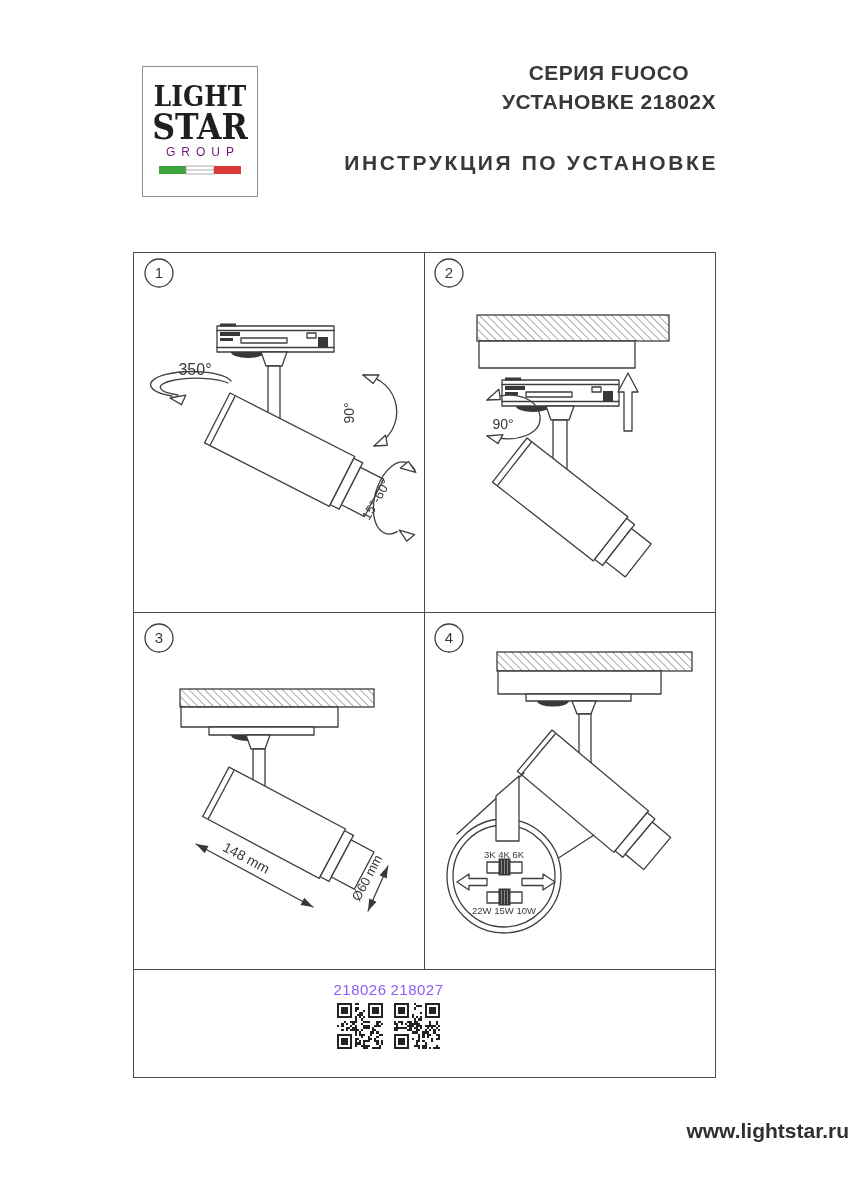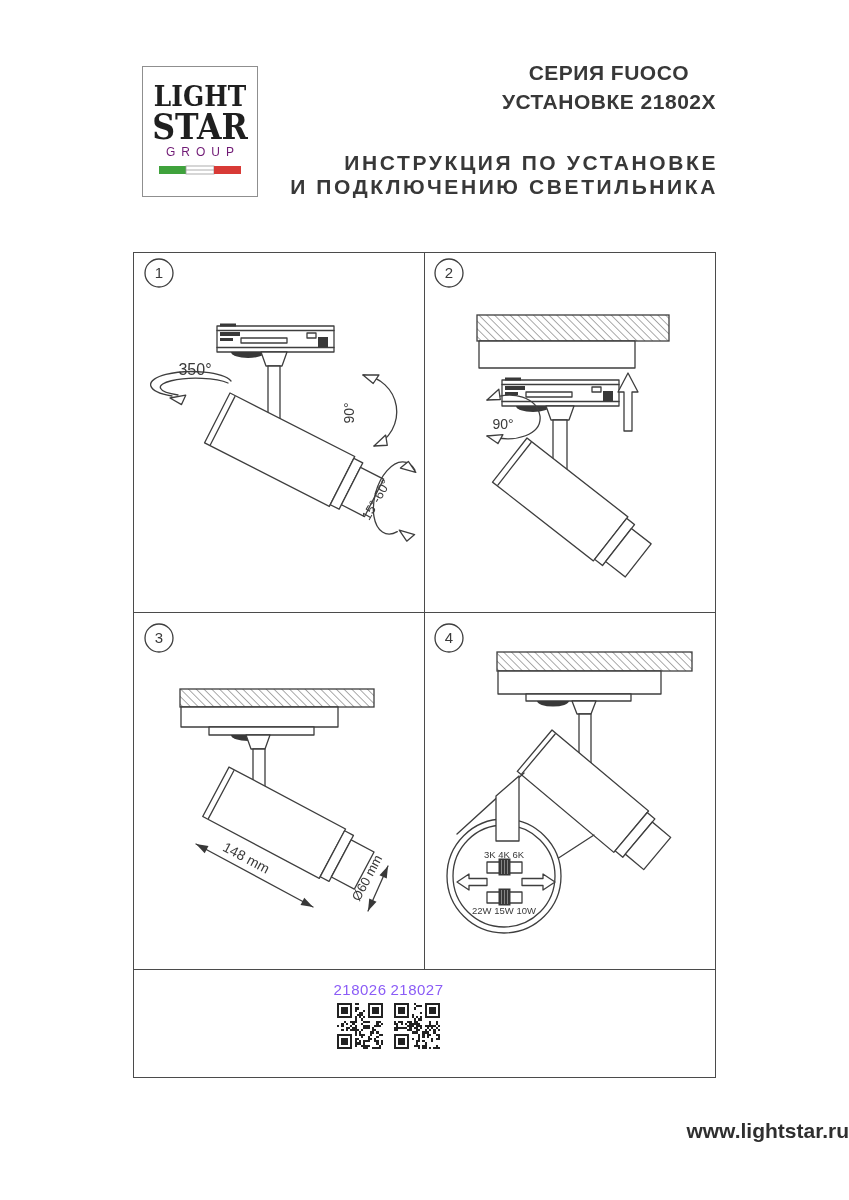--- a/index.html
+++ b/index.html
@@ -12,21 +12,21 @@
   .logo-light{margin-top:16px;font-family:"DejaVu Serif","Liberation Serif",serif;font-weight:bold;
               font-size:27px;line-height:27px;color:#1f1f1f;transform:scaleX(.92);}
   .logo-star{font-family:"DejaVu Serif","Liberation Serif",serif;font-weight:bold;
              font-size:36px;line-height:33px;color:#1f1f1f;transform:scaleX(.88);}
   .logo-group{font-size:12px;line-height:15px;letter-spacing:6px;padding-left:6px;color:#701a75;margin-top:2px;}
   .logo-flag{margin-top:5px;}
 
   
   .series-block{position:absolute;right:133px;top:58px;text-align:center;
                 font-size:21px;font-weight:bold;line-height:29px;letter-spacing:.5px;color:#383838;}
-  .title-block{position:absolute;right:131px;top:151px;text-align:right;
+  .title-block{position:absolute;right:131px;top:151px;text-align:left;
                font-size:21px;font-weight:bold;line-height:24px;letter-spacing:2.6px;color:#383838;}
 
   
   .frame{position:absolute;left:133px;top:252px;width:583px;height:826px;
          border:1.5px solid #4b4b4b;box-sizing:border-box;background:#fff;}
   .vdiv{position:absolute;left:289.5px;top:0;width:1.5px;height:716px;background:#4b4b4b;}
   .hdiv-mid{position:absolute;left:0;top:358.5px;width:100%;height:1.5px;background:#4b4b4b;}
   .hdiv-qr{position:absolute;left:0;top:715.5px;width:100%;height:1.5px;background:#4b4b4b;}
   .panel{position:absolute;}
 
@@ -62,21 +62,20 @@
       <line x1="27" y1="5" x2="55" y2="5" stroke="#9a9a9a" stroke-width="0.8"></line>
     </svg>
   </div>
 
   <div class="series-block">
     <div>СЕРИЯ FUOCO</div>
     <div>УСТАНОВКЕ 21802X</div>
   </div>
   <div class="title-block">
     <div>ИНСТРУКЦИЯ ПО УСТАНОВКЕ</div>
-    <div>И ПОДКЛЮЧЕНИЮ СВЕТИЛЬНИКА</div>
   </div>
 
   <div class="frame">
     <div class="vdiv"></div>
     <div class="hdiv-mid"></div>
     <div class="hdiv-qr"></div>
 
     <svg class="panel" style="left:0;top:0" width="292" height="360" viewBox="0 0 292 360">
       <g>
         <circle class="fw" cx="25" cy="20" r="14"></circle>

